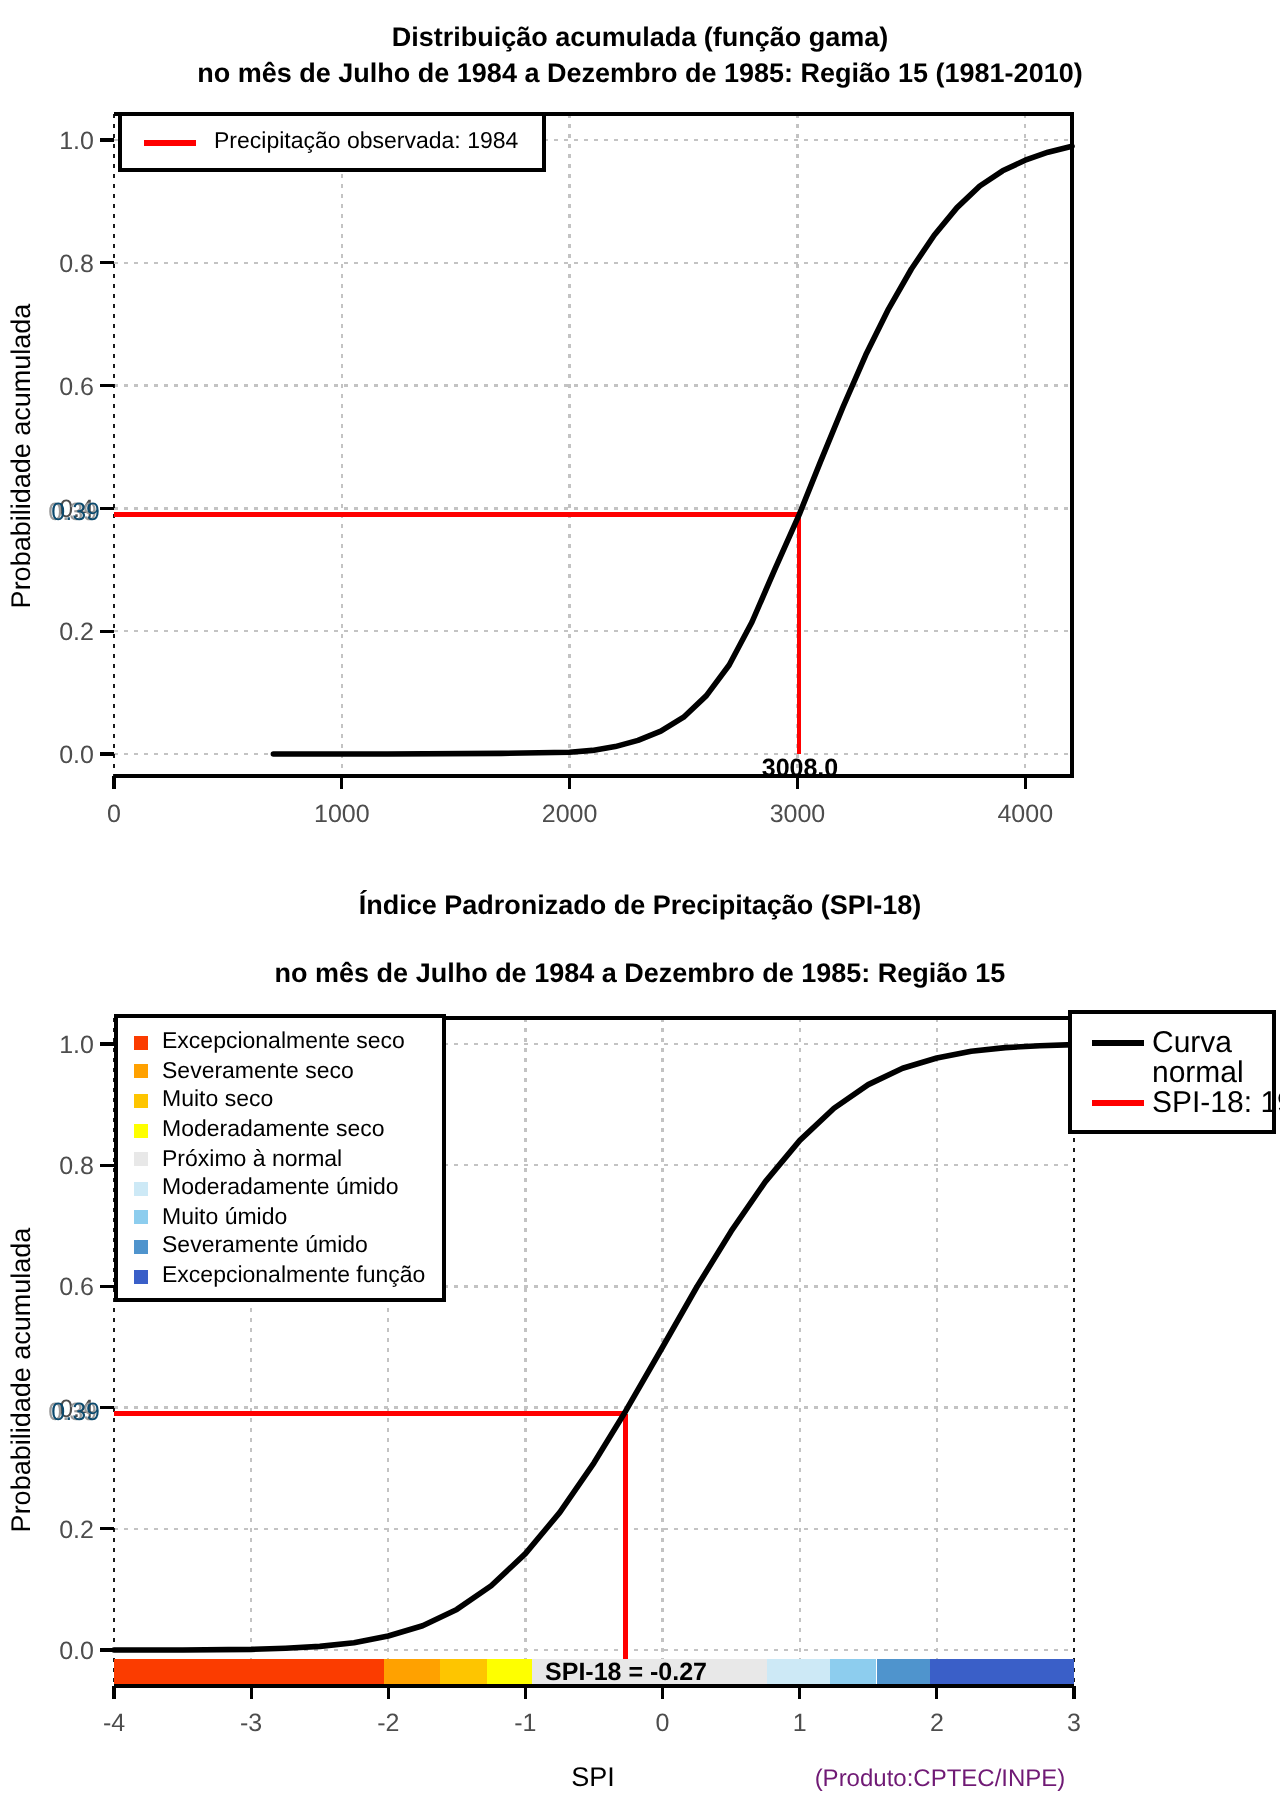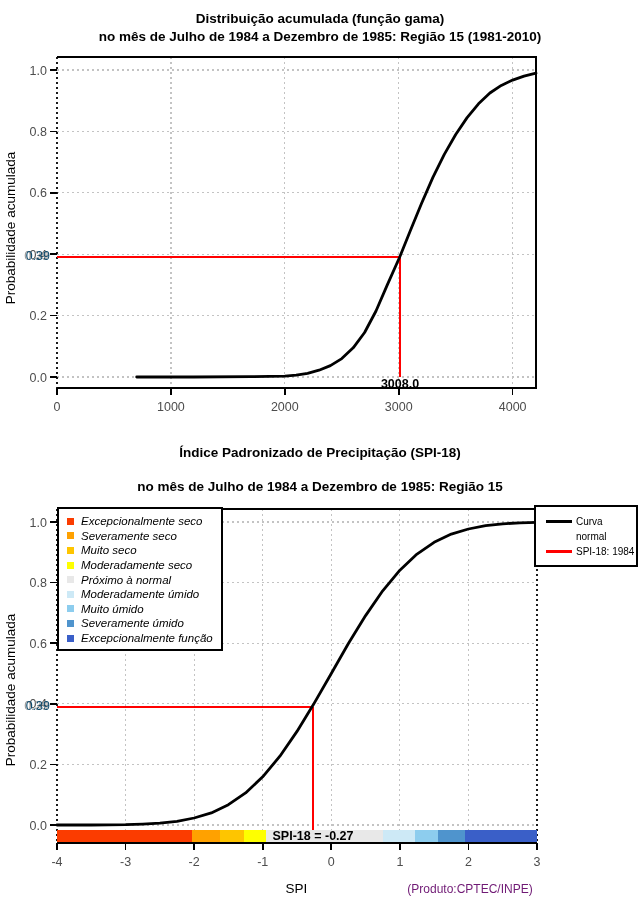--- a/index.html
+++ b/index.html
@@ -21,28 +21,28 @@
   .yaxis-title{left:-139px;width:300px;height:16px;text-align:center;font-size:13.5px;
                transform:rotate(-90deg);}
   .annot-bold{font-weight:bold;font-size:12.5px;line-height:14px;text-align:center;}
   .annot-039{width:50px;text-align:right;font-size:12.5px;line-height:14px;color:#0c4a6e;
              text-shadow:-1.5px 0 0 #9a9a9a;}
   .legend-box{position:absolute;background:#fff;border:2px solid #000;box-sizing:border-box;}
   #legend-top{left:59px;top:56px;width:214px;height:30px;display:flex;align-items:center;
               gap:9px;padding-left:11px;}
   #legend-top .lbl{font-size:11.5px;}
   .sample-line{display:inline-block;width:26px;height:3px;background:#ff0000;}
-  #legend-cat{left:57px;top:507px;width:166px;height:144px;padding:5px 0 0 8px;font-style:italic;}
+  #legend-cat{left:57px;top:507px;width:166px;height:144px;padding:5px 0 0 8px;}
   .cat-row{display:flex;align-items:center;gap:7px;height:14.6px;}
   .cat-row .swatch{width:7px;height:7px;flex:0 0 7px;}
   .cat-row .lbl{font-size:11.5px;white-space:nowrap;}
   #legend-curve{left:534px;top:505px;width:104px;height:62px;padding:7px 0 0 6px;}
   .curve-row{display:flex;align-items:center;height:15px;}
   .curve-row .sample-cell{width:34px;flex:0 0 34px;display:flex;justify-content:center;}
-  .curve-row .lbl{font-size:10px;white-space:nowrap;}
+  .curve-row .lbl{font-size:15px;white-space:nowrap;}
 </style>
 </head>
 <body>
 
 <div id="canvas">
 
   <svg id="svg-top" width="640" height="450" style="top:0">
       <line x1="57" y1="377" x2="536" y2="377" class="grid"></line>
       <line x1="57" y1="315.6" x2="536" y2="315.6" class="grid"></line>
       <line x1="57" y1="254.2" x2="536" y2="254.2" class="grid"></line>
@@ -137,20 +137,24 @@
       <line x1="50" y1="132.6" x2="57" y2="132.6" class="tick"></line>
       <text x="47" y="137.1" text-anchor="end" class="tick-label">0.8</text>
       <line x1="50" y1="72" x2="57" y2="72" class="tick"></line>
       <text x="47" y="76.5" text-anchor="end" class="tick-label">1.0</text>
     </svg>
 
   <div class="ov title" style="top:11px">Distribuição acumulada (função gama)</div>
   <div class="ov title" style="top:29px">no mês de Julho de 1984 a Dezembro de 1985: Região 15 (1981-2010)</div>
   <div class="ov yaxis-title" style="top:220px">Probabilidade acumulada</div>
 
+  <div class="legend-box" id="legend-top">
+    <span class="sample-line" style="background: rgb(255, 0, 0);"></span>
+    <span class="lbl">Precipitação observada: 1984</span>
+  </div>
 
   <div class="ov annot-039" style="left:0;top:249px">0.39</div>
   <div class="ov annot-bold" style="left:350px;top:377px;width:100px">3008.0</div>
 
   <div class="ov title" style="top:445px">Índice Padronizado de Precipitação (SPI-18)</div>
   <div class="ov title" style="top:479px">no mês de Julho de 1984 a Dezembro de 1985: Região 15</div>
   <div class="ov yaxis-title" style="top:682px">Probabilidade acumulada</div>
   <div class="ov xaxis-title" style="top:881px">SPI</div>
   <div class="ov" style="left:390px;top:882px;width:160px;text-align:center;font-size:12px;color:#701a75">(Produto:CPTEC/INPE)</div>
 

